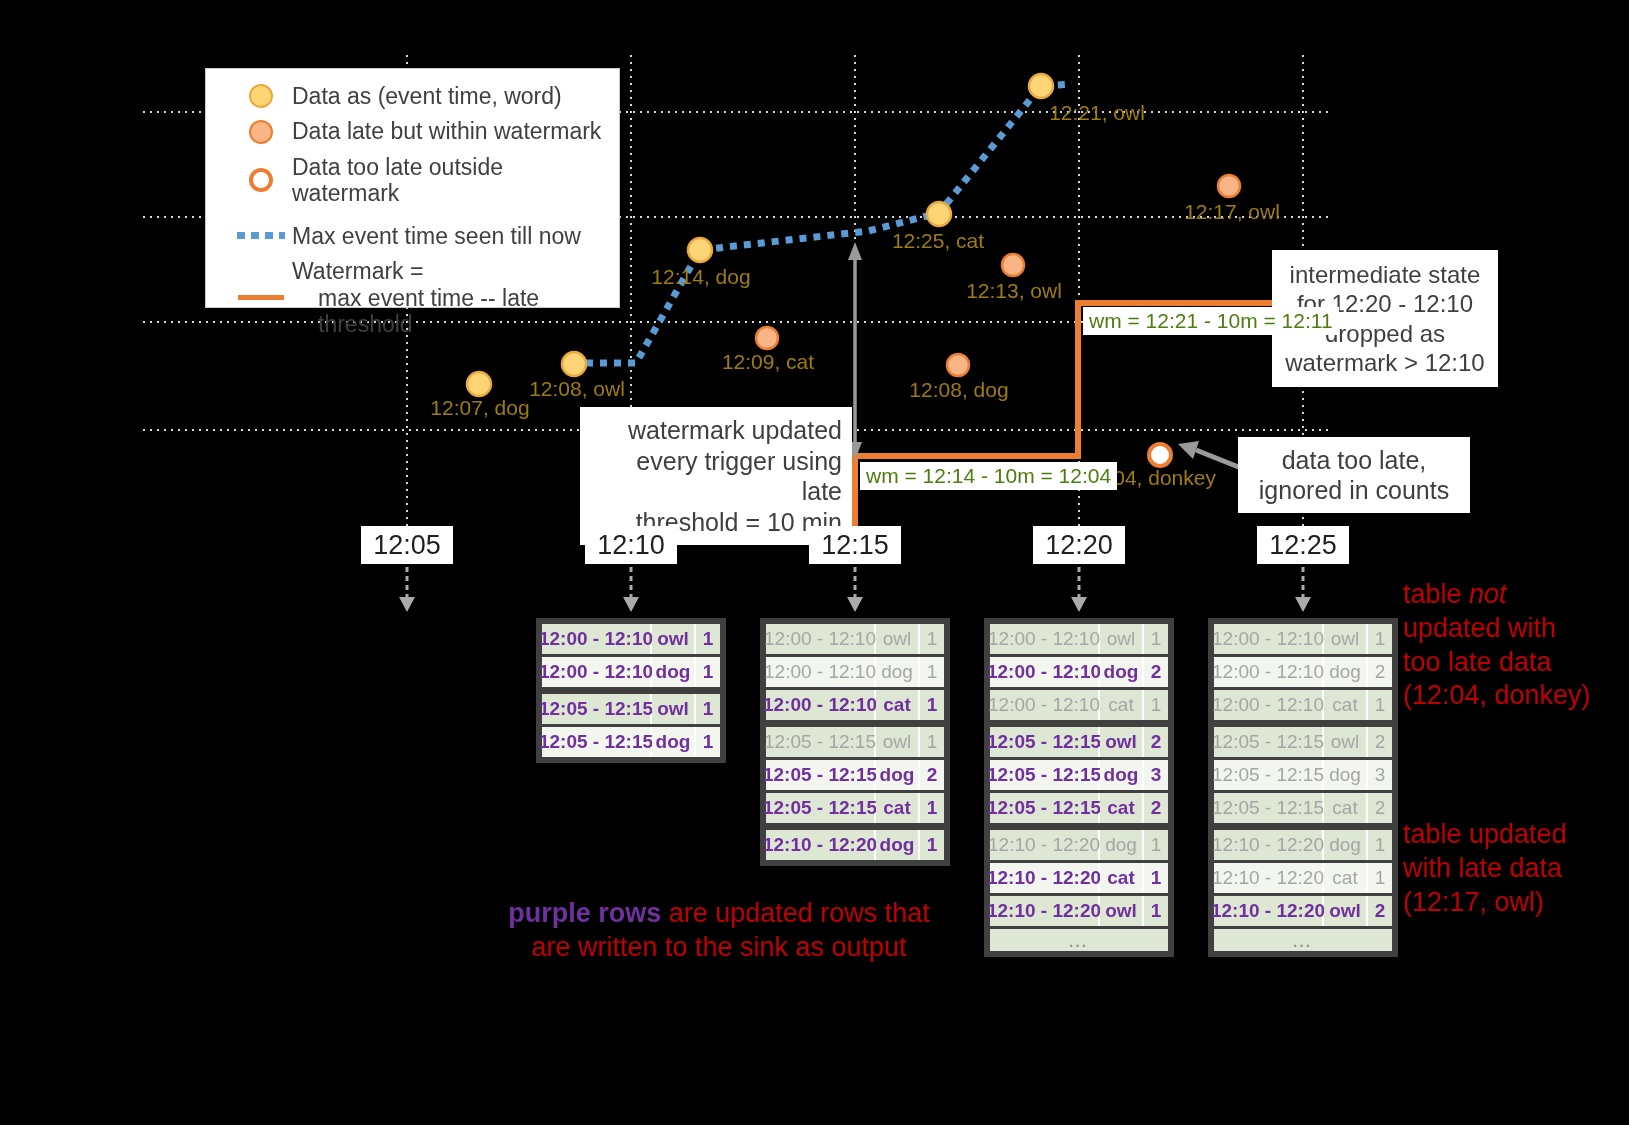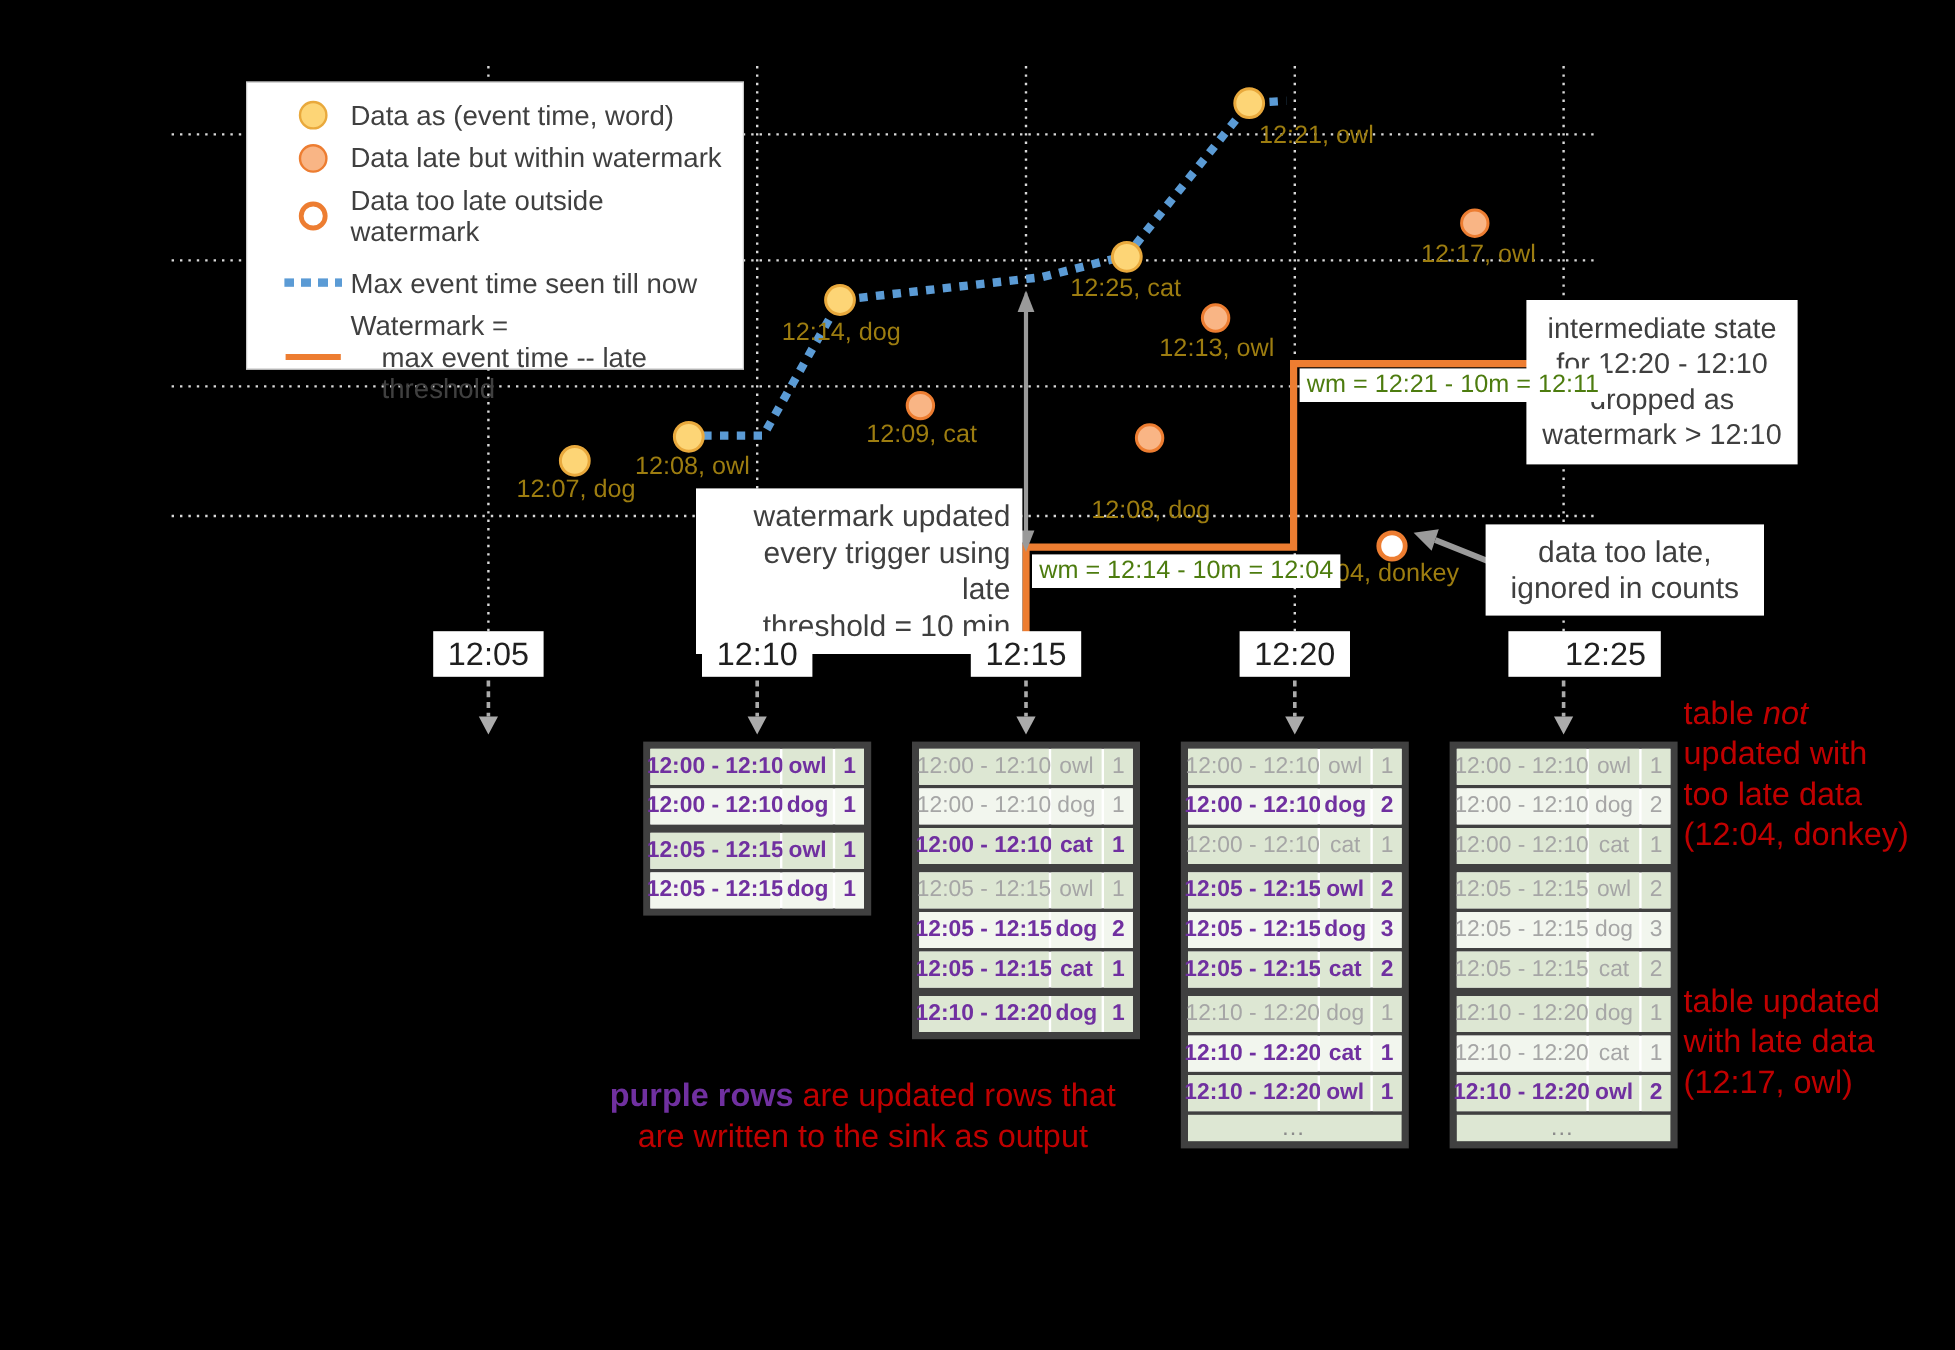--- a/index.html
+++ b/index.html
@@ -204,29 +204,29 @@
     </div>
   <div id="note-purple" class="red-note">
       <div><span class="purple-hl">purple rows</span><span> are updated rows that</span></div>
       <div>are written to the sink as output</div>
     </div>
 
 <div class="tick-label" style="left: 407px; top: 526px;">12:05</div>
     <div class="tick-label" style="left: 631px; top: 526px;">12:10</div>
     <div class="tick-label" style="left: 855px; top: 526px;">12:15</div>
     <div class="tick-label" style="left: 1079px; top: 526px;">12:20</div>
-    <div class="tick-label" style="left: 1303px; top: 526px; padding-left: 35px;">12:25</div>
+    <div class="tick-label" style="left: 1303px; top: 526px;">12:25</div>
     <div class="pt-label" style="left: 480px; top: 408px;">12:07, dog</div>
     <div class="pt-label" style="left: 577px; top: 389px;">12:08, owl</div>
     <div class="pt-label" style="left: 701px; top: 277px; text-align: right;">12:14, dog</div>
     <div class="pt-label" style="left: 938px; top: 241px;">12:25, cat</div>
     <div class="pt-label" style="left: 1097px; top: 113px;">12:21, owl</div>
     <div class="pt-label" style="left: 768px; top: 362px;">12:09, cat</div>
     <div class="pt-label" style="left: 1014px; top: 291px;">12:13, owl</div>
-    <div class="pt-label" style="left: 959px; top: 390px; margin-top: 36px;">12:08, dog</div>
+    <div class="pt-label" style="left: 959px; top: 390px;">12:08, dog</div>
     <div class="pt-label" style="left: 1232px; top: 212px;">12:17, owl</div>
     <div class="pt-label" style="left: 1150px; top: 478px;">12:04, donkey</div>
     <div class="wm-label" style="left: 860px; top: 462px;">wm = 12:14 - 10m = 12:04</div>
     <div class="wm-label" style="left: 1083px; top: 307px;">wm = 12:21 - 10m = 12:11</div>
     <div class="result-table" style="left: 536px; top: 618px;">
       <div class="t-row row-updated">
         <div class="t-cell c-window bg-sage">12:00 - 12:10</div>
         <div class="t-cell c-word bg-sage">owl</div>
         <div class="t-cell c-count bg-sage">1</div>
       </div>

